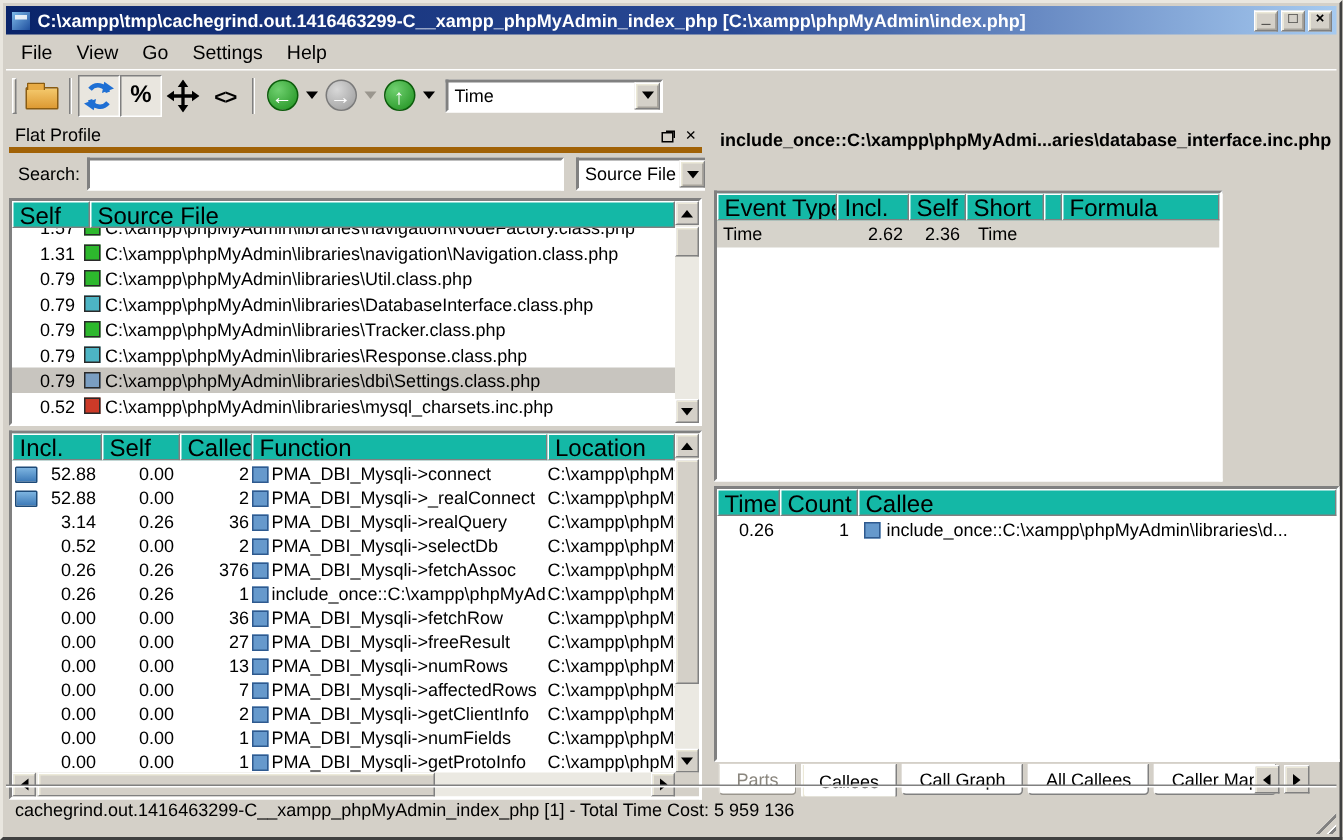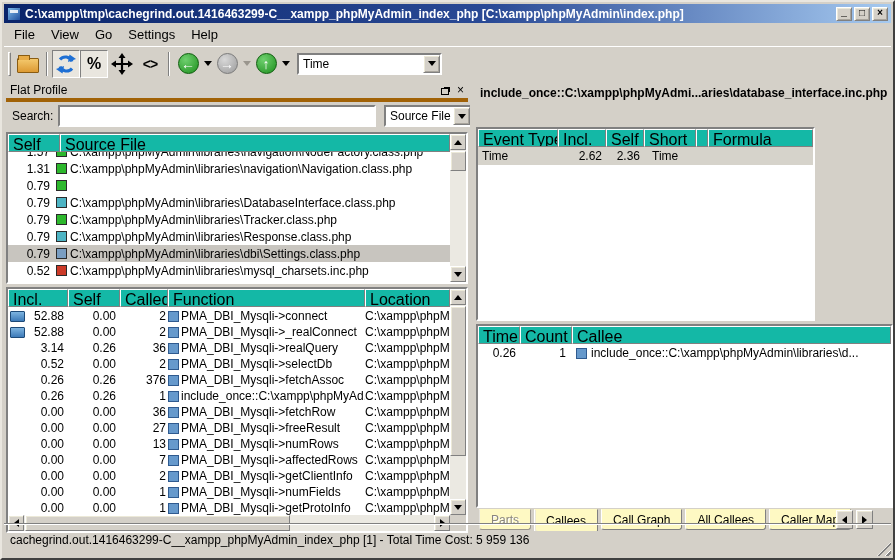--- a/index.html
+++ b/index.html
@@ -90,21 +90,21 @@
   .ar-d { width:0;height:0;border-left:4px solid transparent;border-right:4px solid transparent;border-top:5px solid #000; }
   .ar-l { width:0;height:0;border-top:4px solid transparent;border-bottom:4px solid transparent;border-right:5px solid #000; }
   .ar-r { width:0;height:0;border-top:4px solid transparent;border-bottom:4px solid transparent;border-left:5px solid #000; }
 
   
   .detail-title { position:absolute; left:478px; top:84px; width:410px; font-weight:bold; white-space:nowrap; overflow:hidden; }
   .tabs-top { position:absolute; left:477px; top:104px; height:21px; display:flex; align-items:flex-end; }
   .tab { background:#d4d0c8; border:1px solid; border-color:#fff #808080 transparent #fff; border-radius:3px 3px 0 0; padding:2px 11px 3px 11px; margin-right:3px; white-space:nowrap; }
   .tab.active { padding-top:4px; padding-bottom:4px; box-shadow: inset 1px 1px 0 #ece9d8; position:relative; z-index:3; }
   .tabs-bottom { position:absolute; left:477px; top:507px; height:22px; display:flex; align-items:flex-start; width:372px; overflow:hidden; }
-  .btab { background:#fef9c3; border:1px solid; border-color:transparent #808080 #808080 #fff; border-radius:0 0 3px 3px; padding:3px 11px 2px 11px; margin-right:3px; white-space:nowrap; }
+  .btab { background:#ffffff; border:1px solid; border-color:transparent #808080 #808080 #fff; border-radius:0 0 3px 3px; padding:3px 11px 2px 11px; margin-right:3px; white-space:nowrap; }
   .btab.active { padding-top:4px; padding-bottom:4px; box-shadow: inset 1px -1px 0 #ece9d8; }
   .btab.disabled { color:#8a867e; text-shadow:1px 1px 0 #fff; border-color:transparent #9a968e #9a968e #e6e3dc; }
   .tabscroll { position:absolute; top:508px; width:17px; height:19px; display:flex; align-items:center; justify-content:center; background:#d4d0c8; border:1px solid; border-color:#fff #808080 #808080 #fff; box-shadow: inset 1px 1px 0 #ece9d8; }
 
   .erow { height:18px; display:flex; align-items:center; background:#d6d3cb; white-space:nowrap; }
   .e-type { width:80px; padding-left:4px; flex:none; }
   .e-incl { width:48px; text-align:right; padding-right:4px; flex:none; }
   .e-self { width:38px; text-align:right; padding-right:4px; flex:none; }
   .e-short { width:52px; padding-left:8px; flex:none; }
   .crow { height:18px; display:flex; align-items:center; white-space:nowrap; }
@@ -230,20 +230,21 @@
           <div class="c-path">C:\xampp\phpMyAdmin\libraries\navigation\NodeFactory.class.php</div>
         </div>
         <div class="frow">
           <div class="c-self">1.31</div>
           <div class="sq" style="background: rgb(45, 184, 45);"></div>
           <div class="c-path">C:\xampp\phpMyAdmin\libraries\navigation\Navigation.class.php</div>
         </div>
         <div class="frow">
           <div class="c-self">0.79</div>
           <div class="sq" style="background: rgb(45, 184, 45);"></div>
+          <div class="c-path">C:\xampp\phpMyAdmin\libraries\Util.class.php</div>
         </div>
         <div class="frow">
           <div class="c-self">0.79</div>
           <div class="sq" style="background: rgb(77, 180, 196);"></div>
           <div class="c-path">C:\xampp\phpMyAdmin\libraries\DatabaseInterface.class.php</div>
         </div>
         <div class="frow">
           <div class="c-self">0.79</div>
           <div class="sq" style="background: rgb(45, 184, 45);"></div>
           <div class="c-path">C:\xampp\phpMyAdmin\libraries\Tracker.class.php</div>

